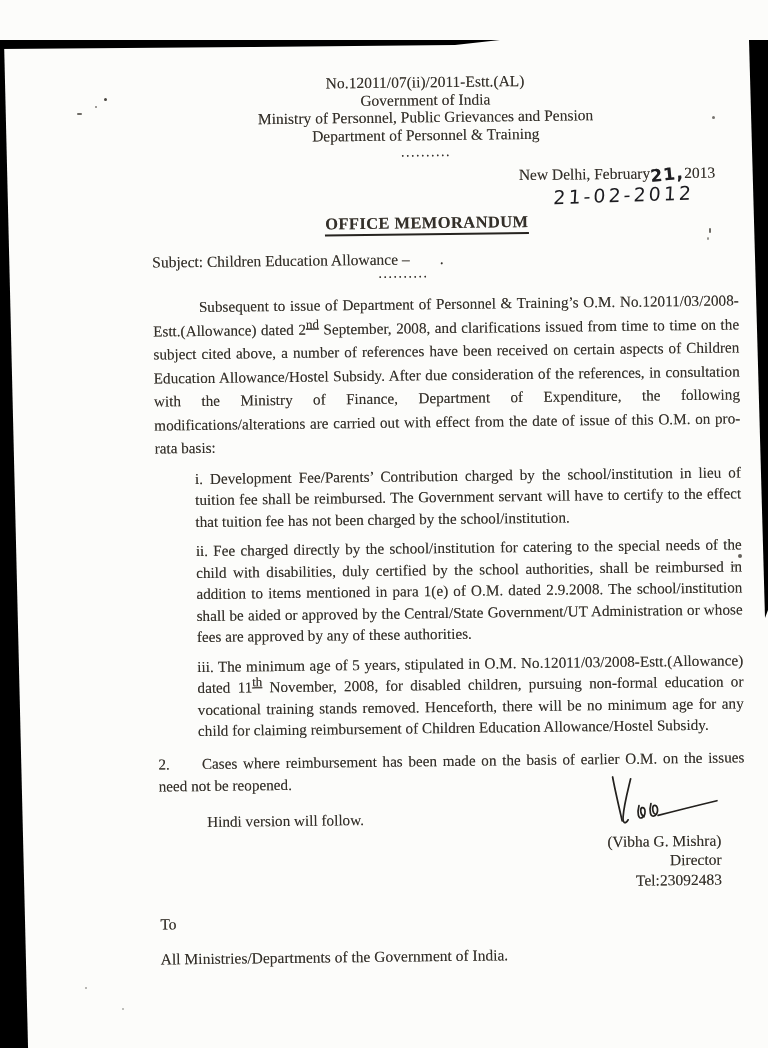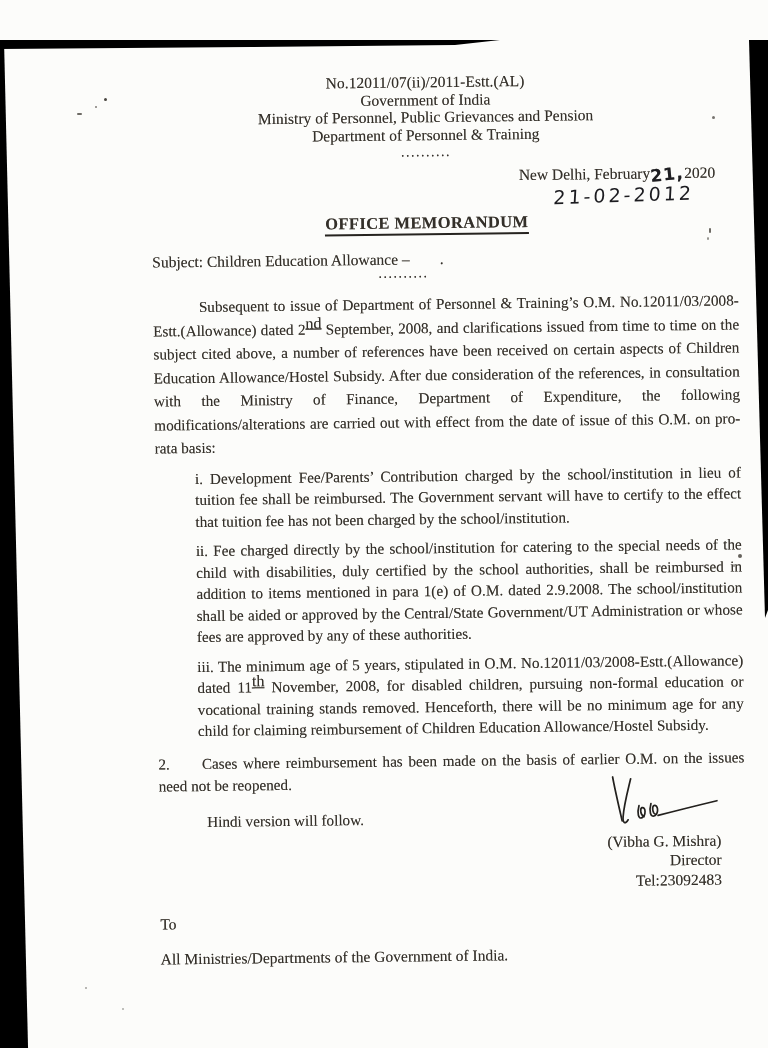--- a/index.html
+++ b/index.html
@@ -46,21 +46,21 @@
   .om-title { text-align: center; margin-right: 36px; margin-top: 5px; font-size: 16.5px; font-weight: bold; letter-spacing: 0.4px; }
   .om-title .ul { border-bottom: 2px solid #26231f; padding-bottom: 1px; }
   .subject { margin-top: 17px; font-size: 15.5px; }
   .subject-dot { margin-left: 30px; }
   .subject-dots { margin-left: 226px; font-size: 14px; line-height: 9px; letter-spacing: 1.5px; }
   .para { font-size: 15.2px; text-align: justify; }
   .para1 { margin-top: 15px; line-height: 23.5px; text-indent: 46px; }
   .item { margin-left: 40px; margin-top: 8px; line-height: 21.5px; }
   .para2 { margin-top: 11px; line-height: 22px; }
   .num-gap { display: inline-block; width: 32px; }
-  sup.sd { font-size: 16px; vertical-align: super; text-decoration: underline; line-height: 0; }
+  sup.sd { font-size: 13px; vertical-align: super; text-decoration: underline; line-height: 0; }
   .hindi { margin-top: 16px; margin-left: 48px; font-size: 15.2px; }
   .sig-block { text-align: right; padding-right: 24px; font-size: 15.5px; line-height: 19.5px; }
   .sig-svg { display: block; margin: -52px 2px 2px auto; }
   .to-label { margin-top: 20px; font-size: 15.5px; }
   .addressee { margin-top: 17px; font-size: 15.5px; }
   .scan-overlay { position: absolute; left: 0; top: 0; pointer-events: none; }
   .speck { position: absolute; background: #4a4640; border-radius: 50%; }
 </style>
 </head>
 <body>
@@ -68,21 +68,21 @@
 <div class="page">
 
   <div class="doc-content">
 
     <div class="hdr">No.12011/07(ii)/2011-Estt.(AL)</div>
     <div class="hdr">Government of India</div>
     <div class="hdr">Ministry of Personnel, Public Grievances and Pension</div>
     <div class="hdr">Department of Personnel &amp; Training</div>
     <div class="hdr-dots">..........</div>
 
-    <div class="dateline"><span>New Delhi, February</span><span class="hand-day">21,</span><span>2020</span></div>
+    <div class="dateline"><span>New Delhi, February</span><span class="hand-day">21,</span><span>2013</span></div>
 
     <div class="hand-date">21-02-2012</div>
 
     <div class="om-title"><span class="ul">OFFICE MEMORANDUM</span></div>
 
     <div class="subject"><span>Subject: Children Education Allowance –</span><span class="subject-dot">.</span></div>
     <div class="subject-dots">..........</div>
 
     <div class="para para1"><span>Subsequent to issue of Department of Personnel &amp; Training’s O.M. No.12011/03/2008-Estt.(Allowance) dated 2</span><sup class="sd">nd</sup><span> September, 2008, and clarifications issued from time to time on the subject cited above, a number of references have been received on certain aspects of Children Education Allowance/Hostel Subsidy. After due consideration of the references, in consultation with the Ministry of Finance, Department of Expenditure, the following modifications/alterations are carried out with effect from the date of issue of this O.M. on pro-rata basis:</span></div>
 

